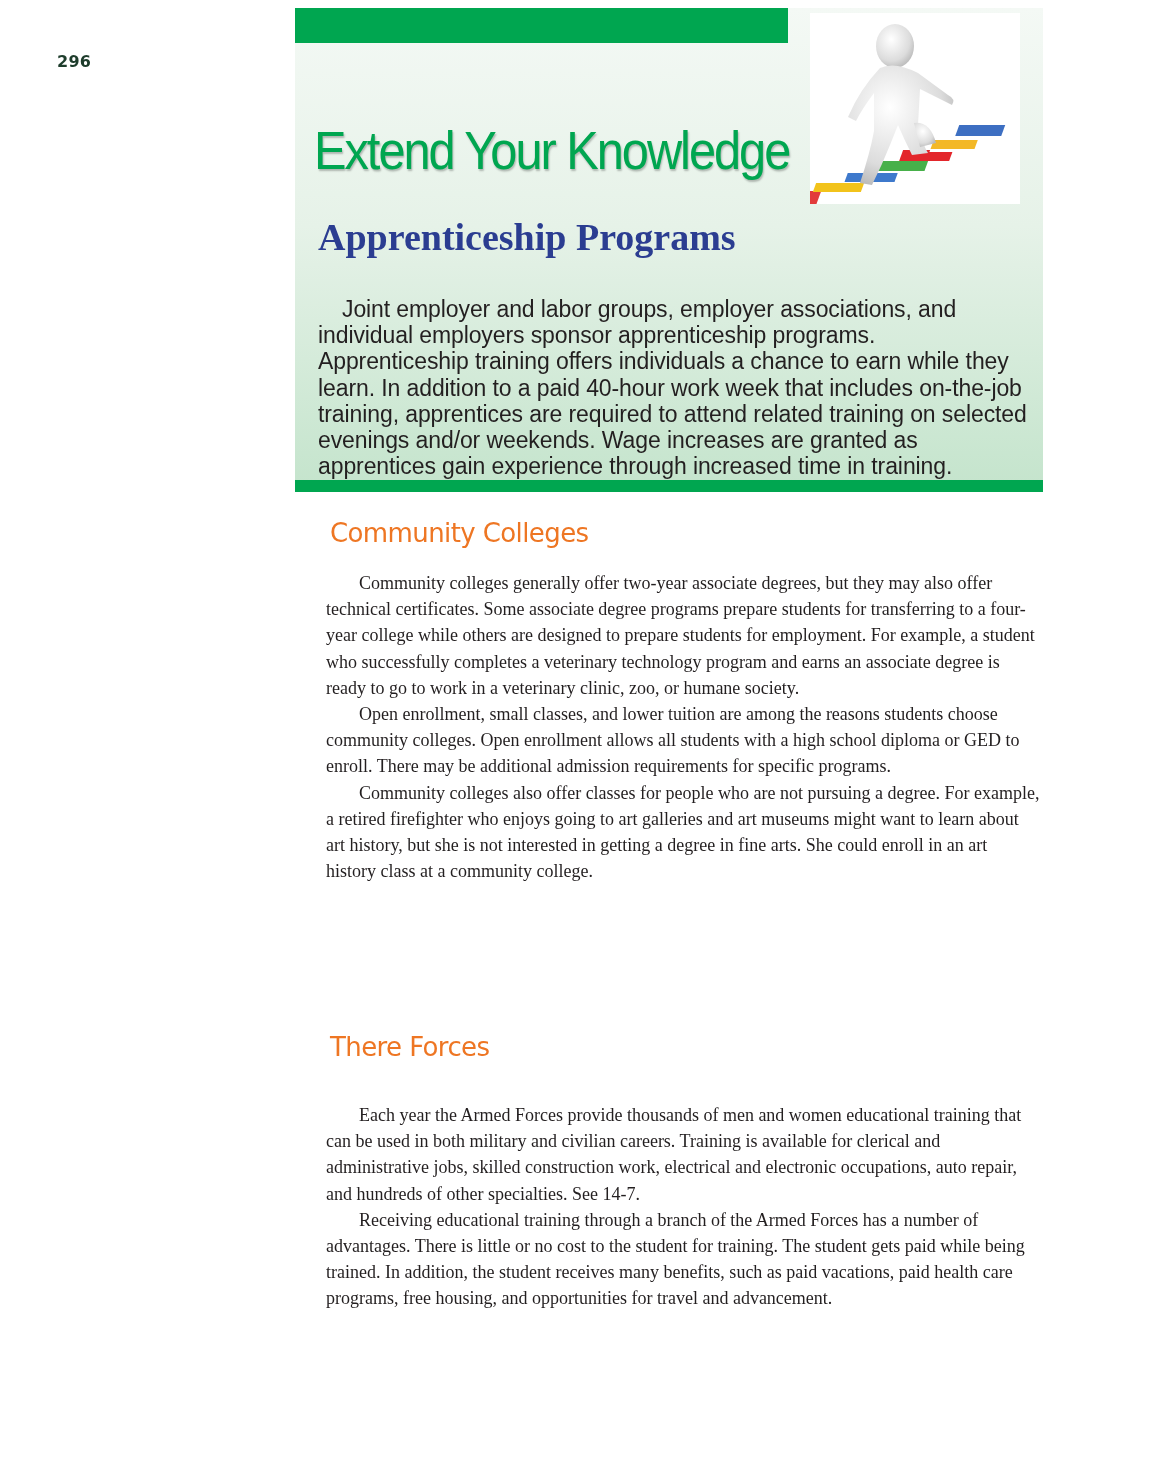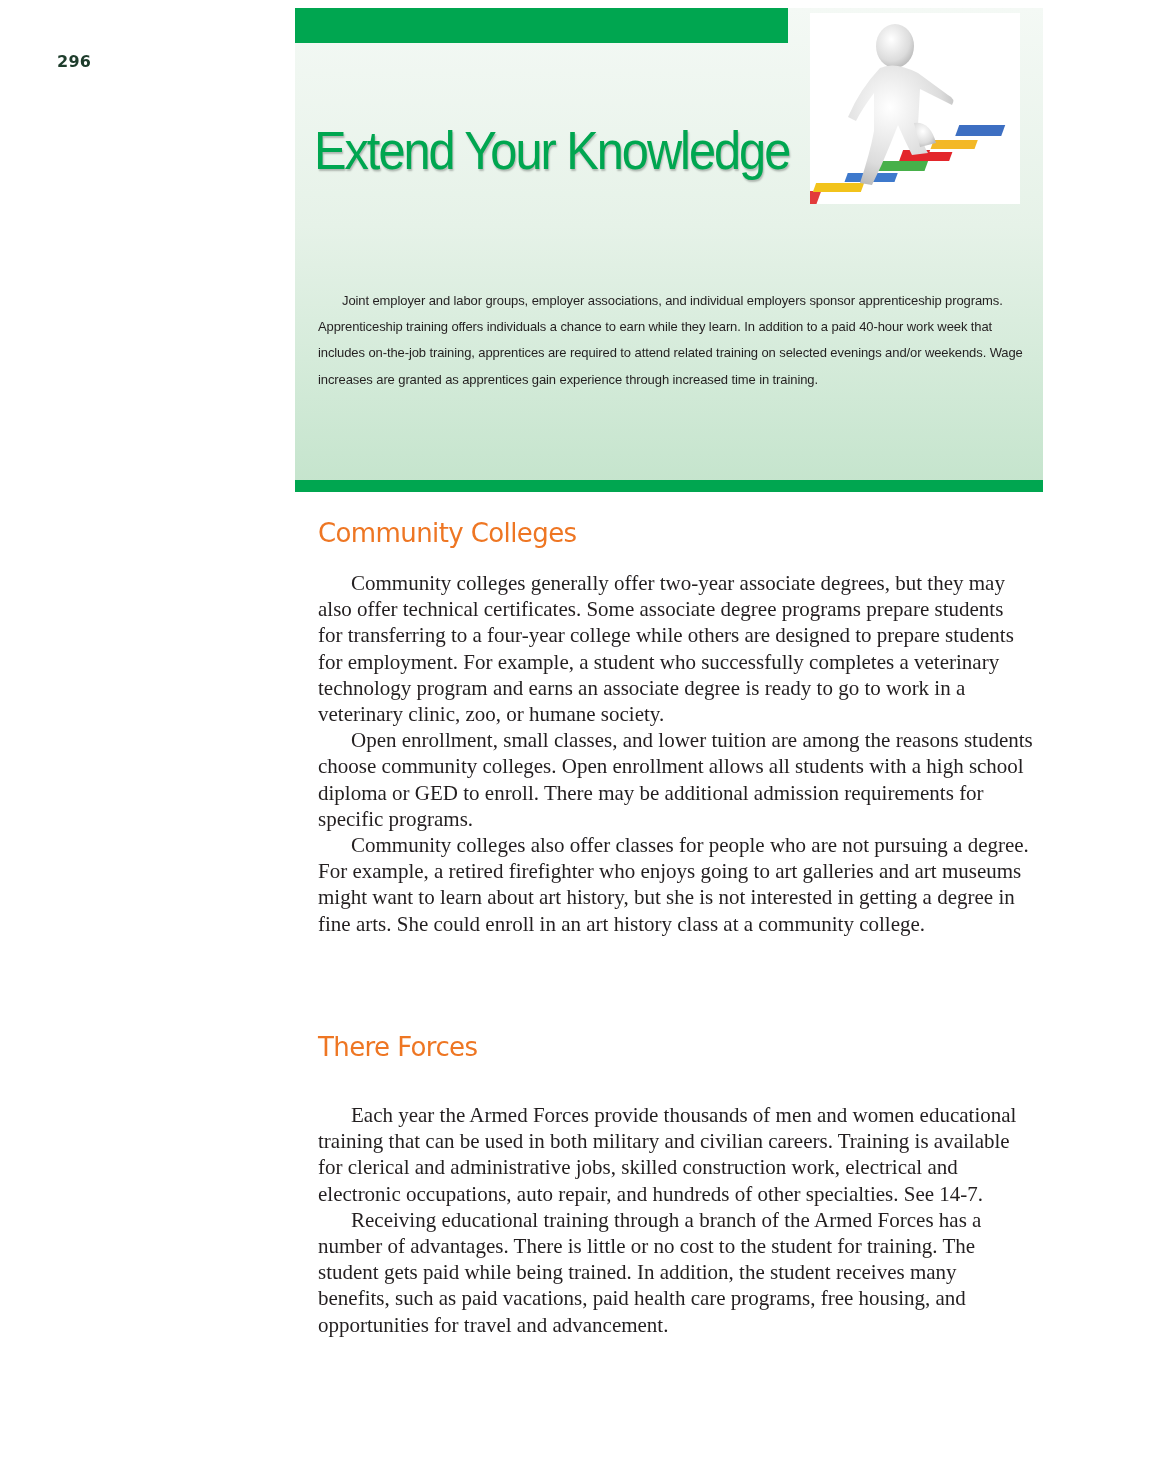--- a/index.html
+++ b/index.html
@@ -32,33 +32,33 @@
   .feature-image {
     position: absolute; left: 515px; top: 5px; width: 210px; height: 191px;
     background: #ffffff; overflow: hidden;
   }
   .feature-title {
     position: absolute; left: 23px; top: 207px;
     font-family: "Liberation Serif", serif; font-weight: bold; font-size: 38px;
     color: #2b3d91; white-space: nowrap;
   }
   .feature-body {
-    position: absolute; left: 23px; top: 280px; width: 710px;
-    font-family: "Liberation Sans", sans-serif; font-size: 13px; line-height: 26.2px;
+    position: absolute; left: 23px; top: 288px; width: 710px;
+    font-family: "Liberation Sans", sans-serif; font-size: 23px; line-height: 26.2px;
     color: #231f20; margin: 0; letter-spacing: -0.1px;
   }
   .feature-body .indent { display: inline-block; width: 24px; }
   .section-heading {
-    position: absolute; left: 318px;
+    position: absolute; left: 330px;
     font-family: "DejaVu Sans", sans-serif; font-size: 26px;
     color: #ee7623; margin: 0; font-weight: normal; letter-spacing: -0.6px;
   }
   .section-body {
-    position: absolute; left: 318px; width: 715px;
-    font-family: "Liberation Serif", serif; font-size: 21px; line-height: 26.2px;
+    position: absolute; left: 326px; width: 715px;
+    font-family: "Liberation Serif", serif; font-size: 18px; line-height: 26.2px;
     color: #231f20;
   }
   .section-body p { margin: 0; text-indent: 33px; }
 </style>
 </head>
 <body>
 
 <div class="page-number">296</div>
 
 <div class="feature-box">
@@ -88,20 +88,21 @@
       </g>
 
       <g fill="url(#fig)">
         <ellipse cx="85" cy="33" rx="19" ry="22"></ellipse>
         <path d="M70 55 Q85 48 108 60 L138 82 Q146 86 142 92 L110 76 L108 112 Q112 130 118 140 L102 142 Q94 126 88 112 L80 132 Q72 152 62 172 L50 170 Q60 140 64 118 L64 80 Q52 96 46 108 L38 104 Q50 76 70 55 Z"></path>
         <path d="M104 110 Q120 108 126 130 L110 134 Z"></path>
       </g>
     </svg>
   </div>
 
+  <div class="feature-title">Apprenticeship Programs</div>
   <p class="feature-body"><span class="indent"></span><span>Joint employer and labor groups, employer associations, and individual employers sponsor apprenticeship programs. Apprenticeship training offers individuals a chance to earn while they learn. In addition to a paid 40-hour work week that includes on-the-job training, apprentices are required to attend related training on selected evenings and/or weekends. Wage increases are granted as apprentices gain experience through increased time in training.</span></p>
 
   <div class="bottom-bar"></div>
 </div>
 
 <h2 class="section-heading" style="top:518px;">Community Colleges</h2>
 <div class="section-body" style="top:570px;">
   <p>Community colleges generally offer two-year associate degrees, but they may also offer technical certificates. Some associate degree programs prepare students for transferring to a four-year college while others are designed to prepare students for employment. For example, a student who successfully completes a veterinary technology program and earns an associate degree is ready to go to work in a veterinary clinic, zoo, or humane society.</p>
   <p>Open enrollment, small classes, and lower tuition are among the reasons students choose community colleges. Open enrollment allows all students with a high school diploma or GED to enroll. There may be additional admission requirements for specific programs.</p>
   <p>Community colleges also offer classes for people who are not pursuing a degree. For example, a retired firefighter who enjoys going to art galleries and art museums might want to learn about art history, but she is not interested in getting a degree in fine arts. She could enroll in an art history class at a community college.</p>

